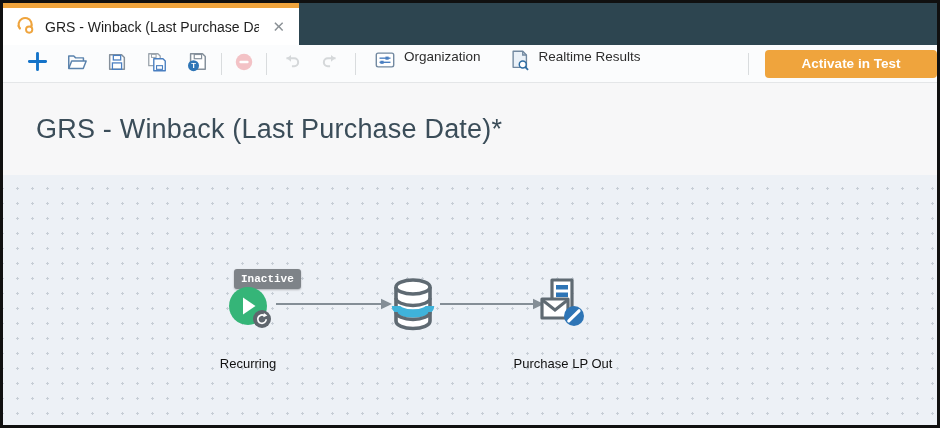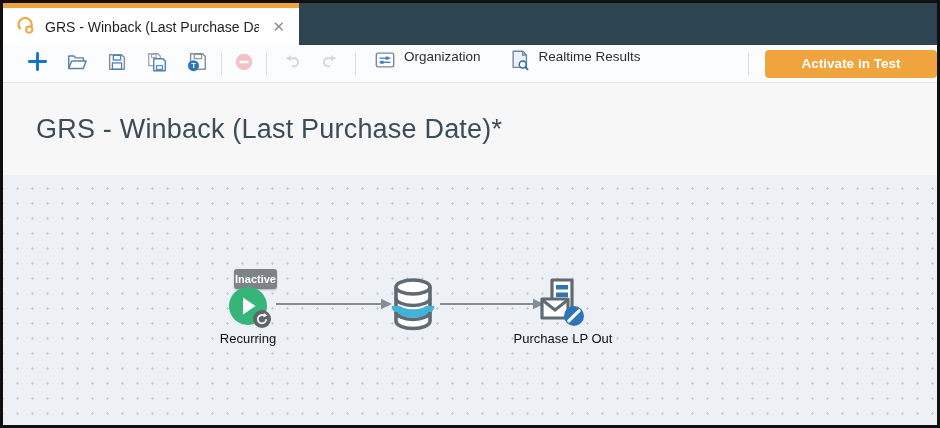--- a/index.html
+++ b/index.html
@@ -53,30 +53,30 @@
   .edges { position:absolute; left:0; top:0; pointer-events:none; }
 
   .node-circle {
     position:absolute; left:226px; top:112px; width:38px; height:38px;
     border-radius:50%; background:#35b578; cursor:pointer;
   }
   .node-circle svg { position:absolute; left:0; top:0; }
   .node-subbadge { position:absolute; right:-4px; bottom:-3px; width:18px; height:18px; }
 
   .status-badge {
-    position:absolute; left:231px; top:94px; height:20px; padding:0 1px;
+    position:absolute; left:231px; top:94px; height:20px; padding:0 7px;
     background:#7e8388; border-radius:3px; color:#fff; font-size:11px; font-weight:bold;
-    display:flex; align-items:center; box-shadow:0 1px 2px rgba(0,0,0,.25); white-space:nowrap;
+    display:flex; align-items:center; box-shadow:0 1px 2px rgba(0,0,0,.25); white-space:nowrap;font-family:Liberation Mono, monospace;
   }
 
   .node-db { position:absolute; left:386px; top:101px; cursor:pointer; }
   .node-mail { position:absolute; left:536px; top:102px; cursor:pointer; }
 
   .node-label {
-    position:absolute; top:156px; transform:translateX(-50%);
+    position:absolute; top:181px; transform:translateX(-50%);
     font-size:13px; color:#111; white-space:nowrap;
   }
   .lbl-0 { left:245px; } .lbl-1 { left:410px; } .lbl-2 { left:560px; }
 </style>
 </head>
 <body>
 
 <div class="app">
 
   <div class="tabbar">

